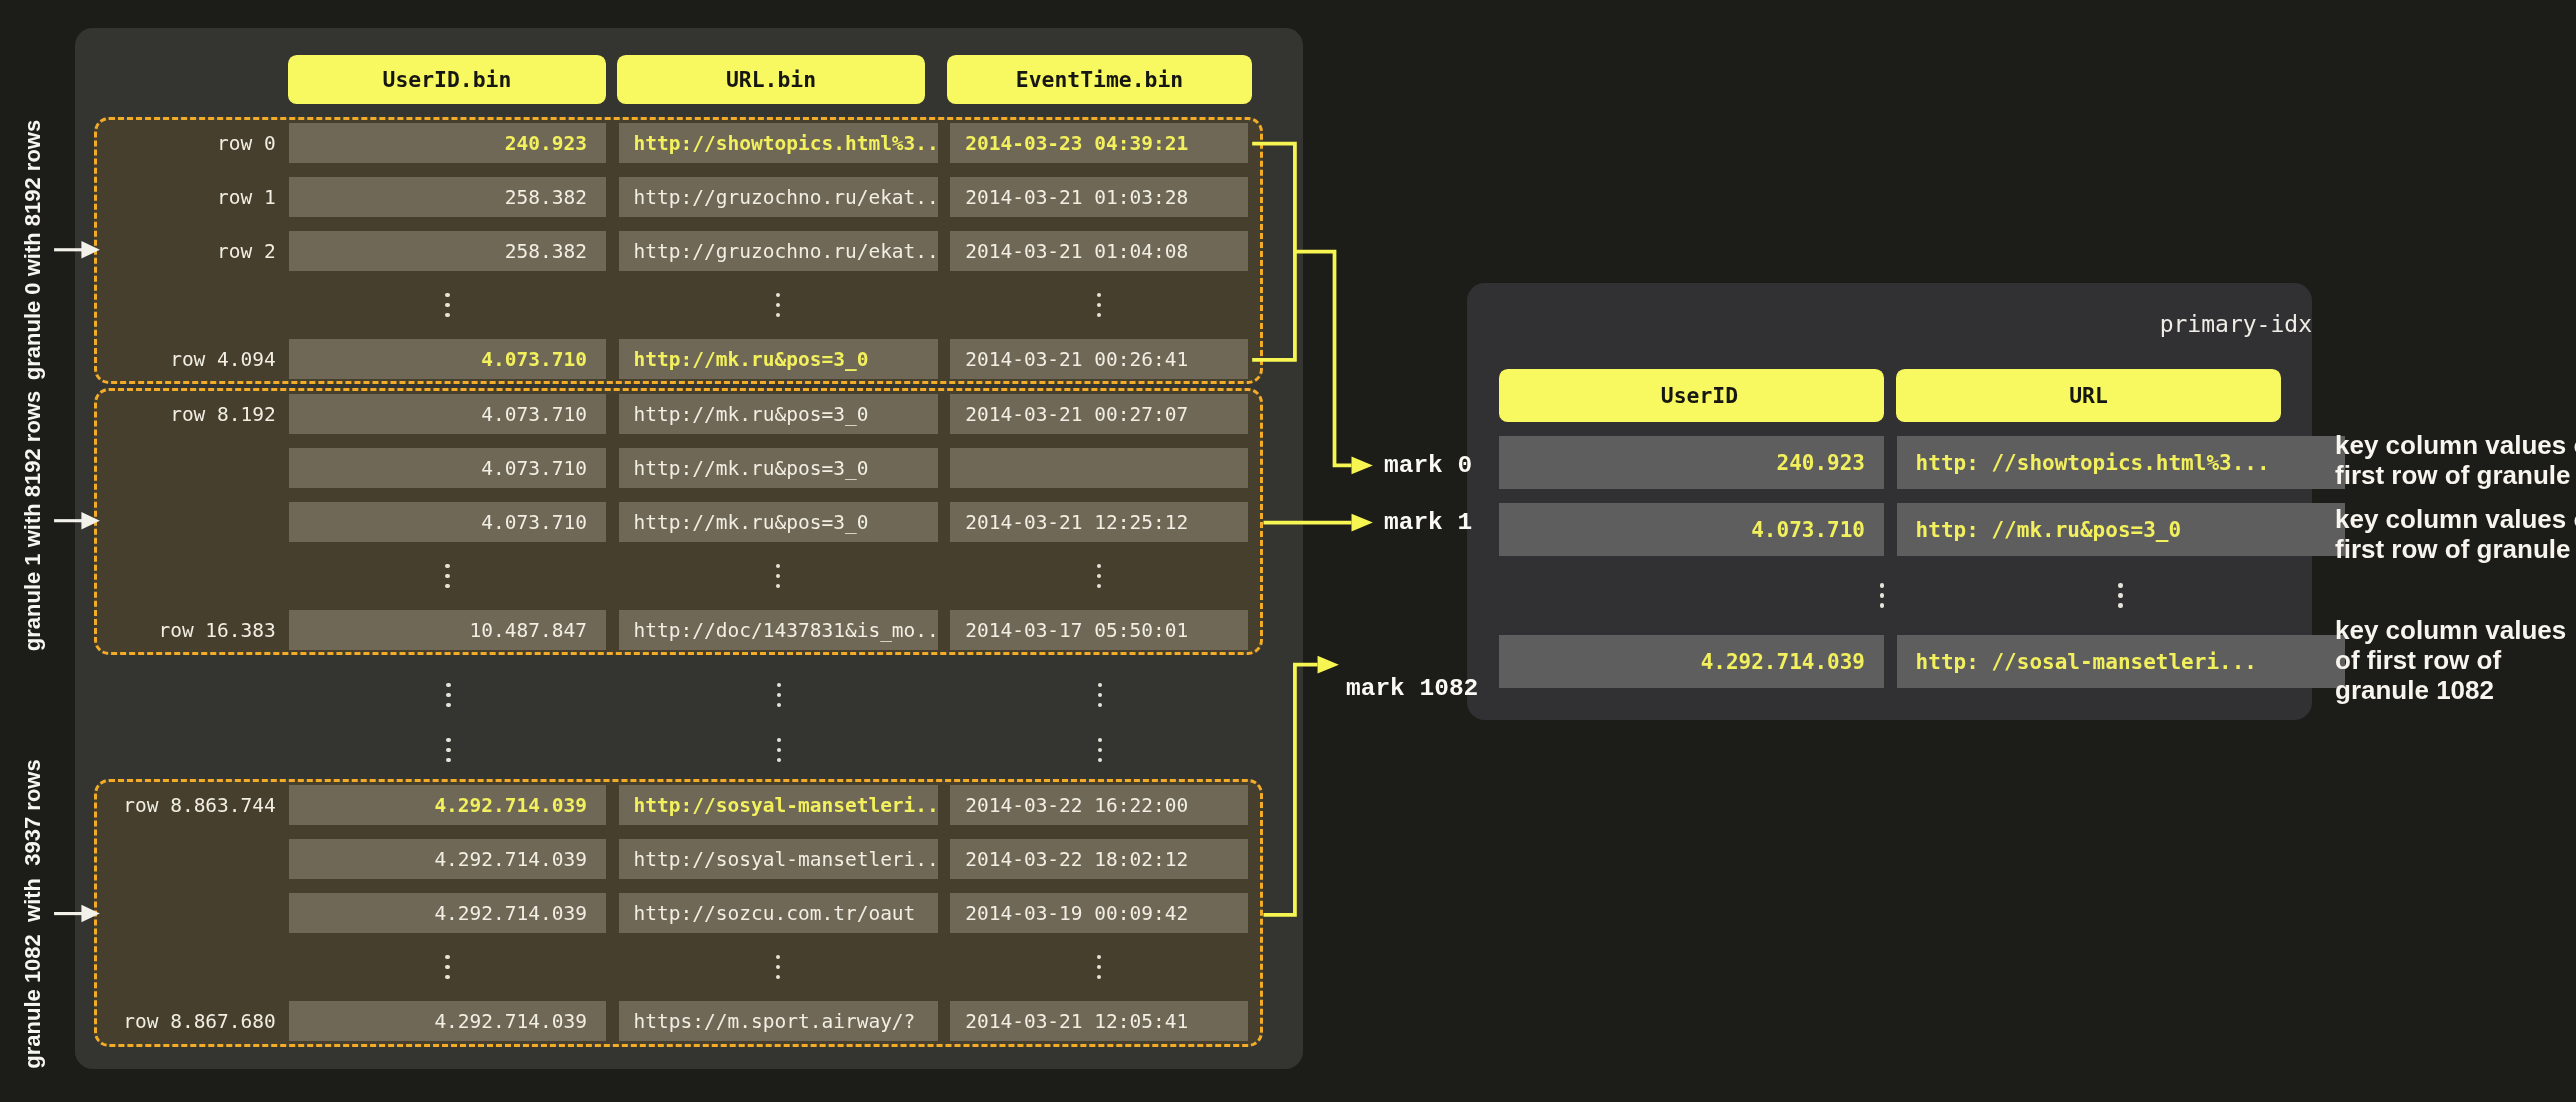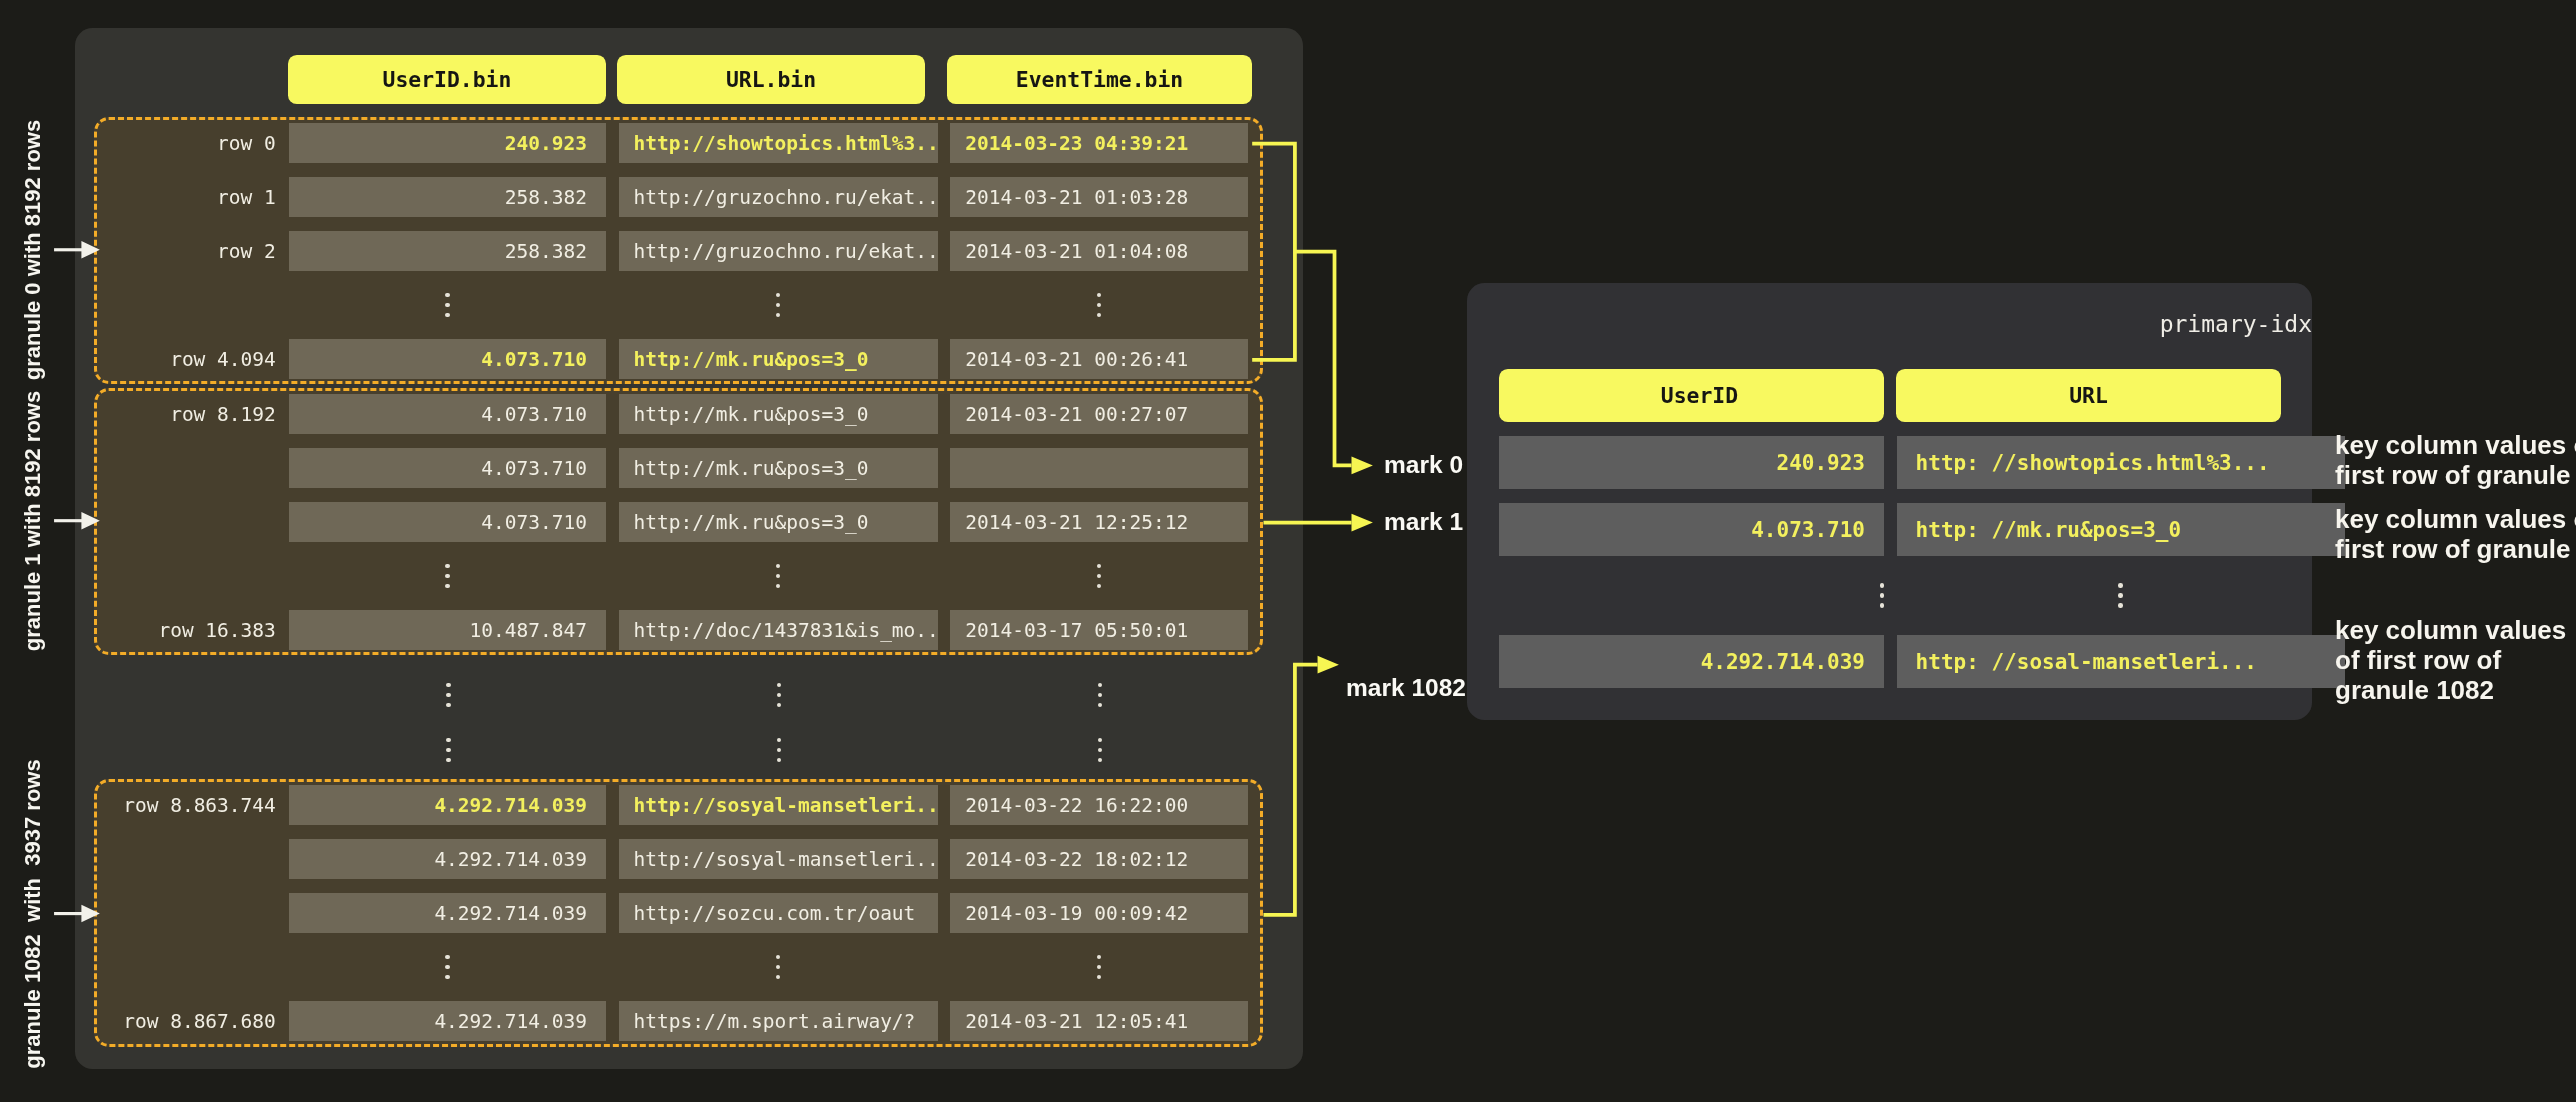--- a/index.html
+++ b/index.html
@@ -34,21 +34,21 @@
   .vdots{display:flex;flex-direction:column;align-items:center;gap:5.7px;}
   .vdots b{width:4.4px;height:4.4px;border-radius:50%;background:#e6e3d8;}
 
   
   .side-label{position:absolute;width:566px;height:28px;left:-250px;display:flex;align-items:center;justify-content:center;
               transform:rotate(-90deg);color:#f6f5ef;font-family:"Liberation Sans","DejaVu Sans",sans-serif;
               font-weight:700;font-size:22px;white-space:pre;z-index:4;}
 
   
   .mark-label{position:absolute;transform:translateY(-50%);color:#faf9f4;z-index:6;
-              font-family:Liberation Sans, sans-serif;font-weight:700;font-size:24.5px;white-space:nowrap;}
+              font-family:Liberation Mono, monospace;font-weight:700;font-size:24.5px;white-space:nowrap;}
 
   
   .idx-title{position:absolute;left:1467px;top:311px;width:845px;text-align:right;color:#efede6;font-size:23px;z-index:6;}
   .irow{position:absolute;display:flex;height:53px;z-index:6;}
   .ic{display:flex;align-items:center;height:53px;background:#5e5e5e;color:#f3f05e;font-weight:700;font-size:21px;white-space:nowrap;overflow:hidden;}
   .iuid{width:385px;margin-right:12.6px;justify-content:flex-end;padding-right:19px;}
   .iurl{width:448px;padding-left:19px;}
 
   
   .ann{position:absolute;left:2335px;color:#f7f5ee;font-family:"Liberation Sans","DejaVu Sans",sans-serif;

